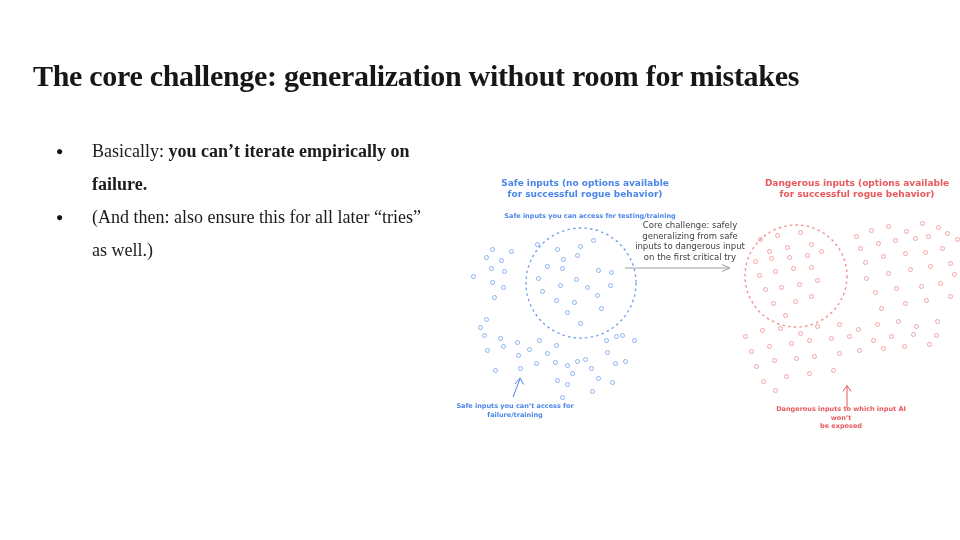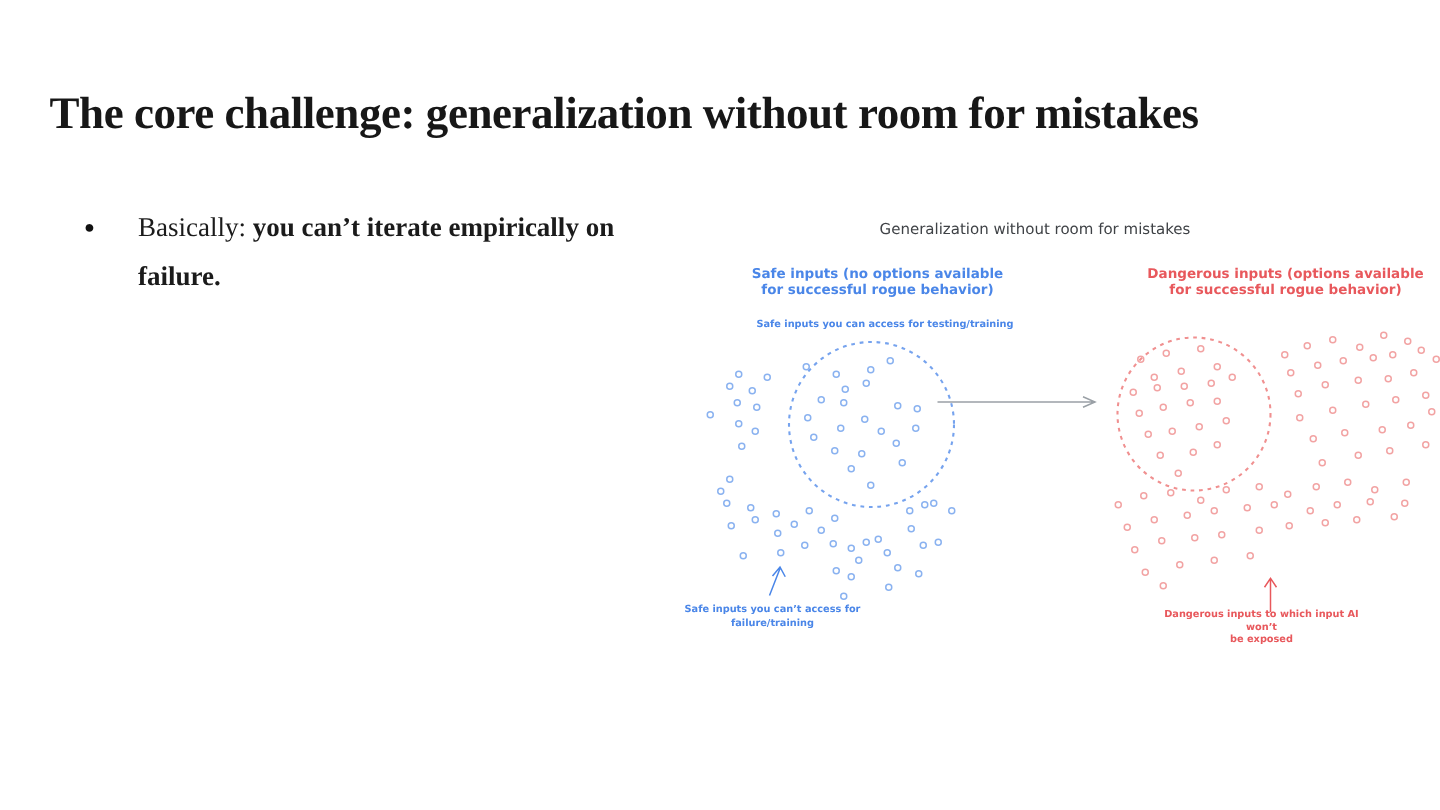--- a/index.html
+++ b/index.html
@@ -65,33 +65,37 @@
 </style>
 </head>
 <body>
 
 <div class="slide">
 
   <h1 class="slide-title">The core challenge: generalization without room for mistakes</h1>
 
   <ul class="bullets">
     <li><span class="seg">Basically: </span><span class="seg bold">you can’t iterate empirically on failure.</span></li>
+    <li><span class="seg">(And then: also ensure this for all later “tries” as well.)</span></li>
   </ul>
 
   <div class="diagram">
 
-    <div class="dlabel dgm-title">Generalization without room for mistakes</div>
 
     <div class="dlabel safe-heading">Safe inputs (no options available
 for successful rogue behavior)</div>
     <div class="dlabel danger-heading">Dangerous inputs (options available
 for successful rogue behavior)</div>
 
     <div class="dlabel safe-sub">Safe inputs you can access for testing/training</div>
 
+    <div class="dlabel core-label">Core challenge: safely
+generalizing from safe
+inputs to dangerous input
+on the first critical try</div>
 
     <svg class="arrow gen-arrow" width="115" height="12" viewBox="0 0 115 12">
       <path d="M2,6 H106 M99,2.5 L107,6 L99,9.5" fill="none" stroke="var(--arrow-gray)" stroke-width="1"></path>
     </svg>
 
     <svg class="circle-svg safe-circle" width="114" height="114" viewBox="0 0 114 114">
       <circle cx="57" cy="57" r="55" fill="none" stroke="var(--circle-blue)" stroke-width="1.4" stroke-dasharray="2.5 3.2"></circle>
     </svg>
     <svg class="circle-svg danger-circle" width="106" height="106" viewBox="0 0 106 106">
       <circle cx="53" cy="53" r="51" fill="none" stroke="var(--circle-red)" stroke-width="1.4" stroke-dasharray="2.5 3.2"></circle>

